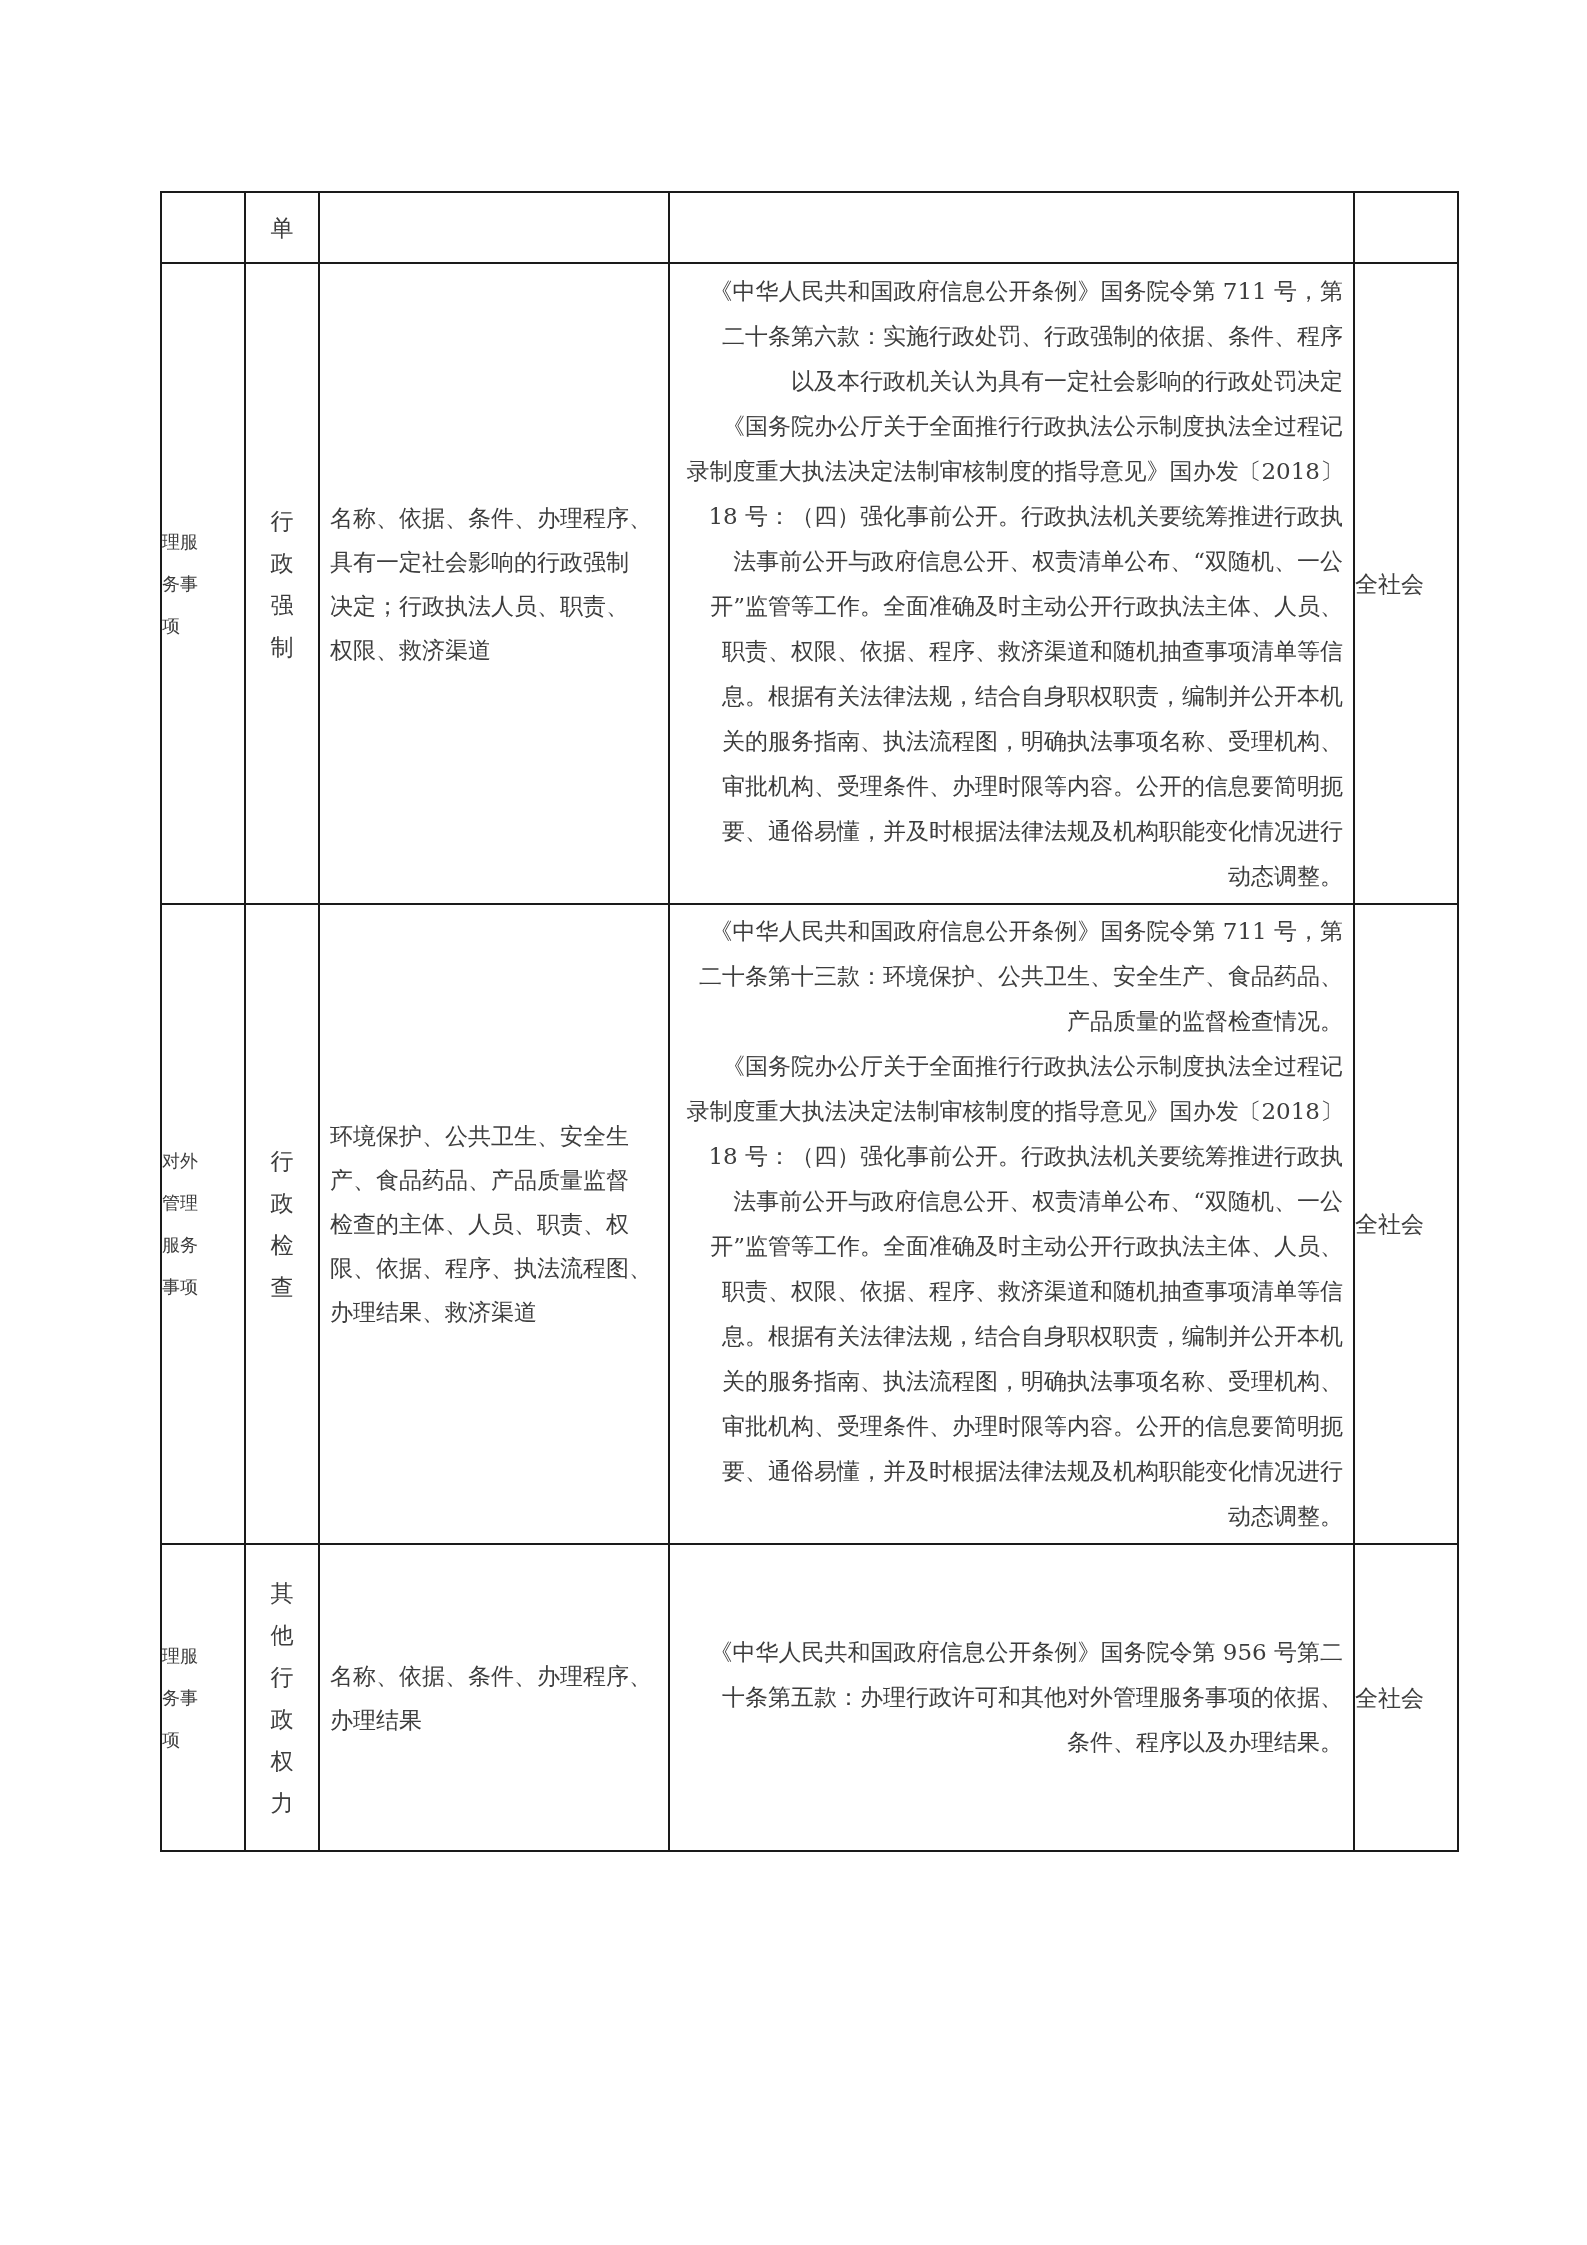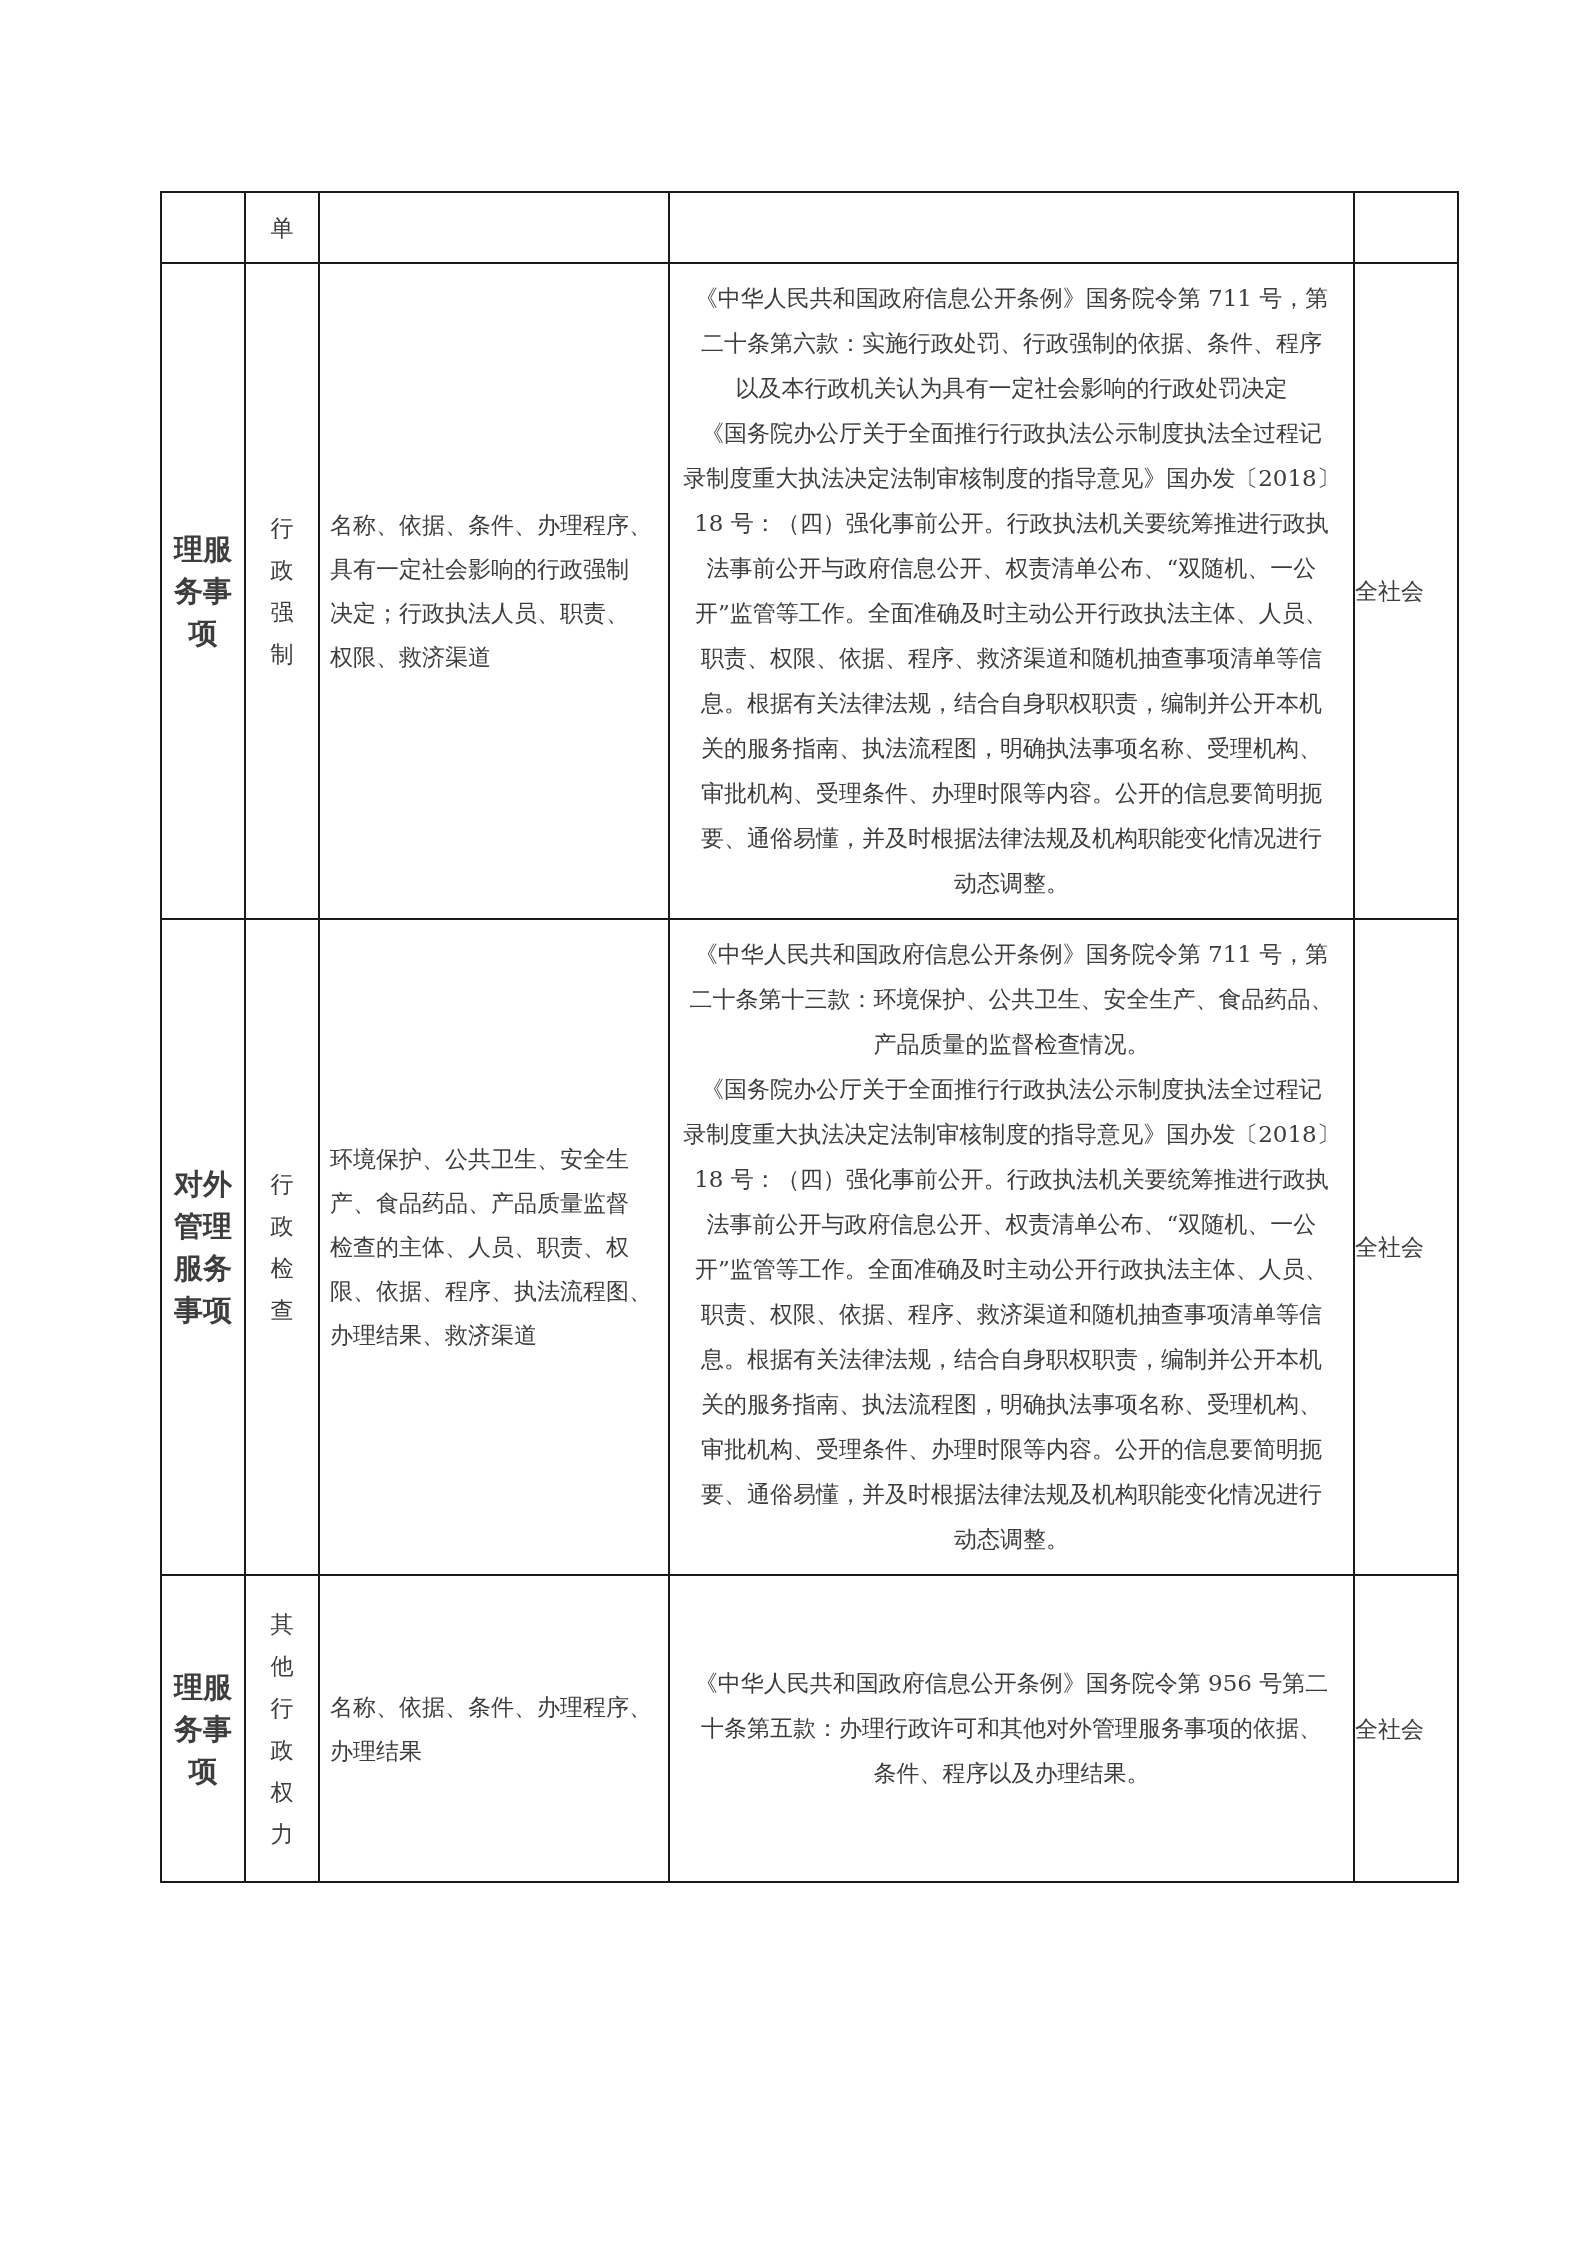--- a/index.html
+++ b/index.html
@@ -33,44 +33,42 @@
   col.col-content  { width: 350px; }
   col.col-basis    { width: 685px; }
   col.col-audience { width: 104px; }
 
   tr.row-partial { height: 71px; }
   tr.row-force   { height: 641px; }
   tr.row-inspect { height: 640px; }
   tr.row-other   { height: 307px; }
 
   td.cell-category {
-    text-align: center;
-    font-size: 29px;
+    font-size: 18px;
     line-height: 42px;
     white-space: pre-line;
-    font-weight: bold;
   }
   td.cell-item {
     text-align: center;
     font-size: 23px;
     line-height: 42px;
     white-space: pre-line;
   }
   td.cell-content {
     font-size: 23px;
     line-height: 44px;
     padding: 18px 10px;
     text-align: left;
     white-space: pre-line;
   }
   td.cell-basis {
     font-size: 23px;
     line-height: 45px;
-    padding: 12px 10px;
-    text-align: center;
+    padding: 4px 10px;
+    text-align: right;
     white-space: pre-line;
     border-radius: 18px;
   }
   td.cell-audience {
     text-align: left;
     font-size: 23px;
     line-height: 30px;
   }
 </style>
 </head>

